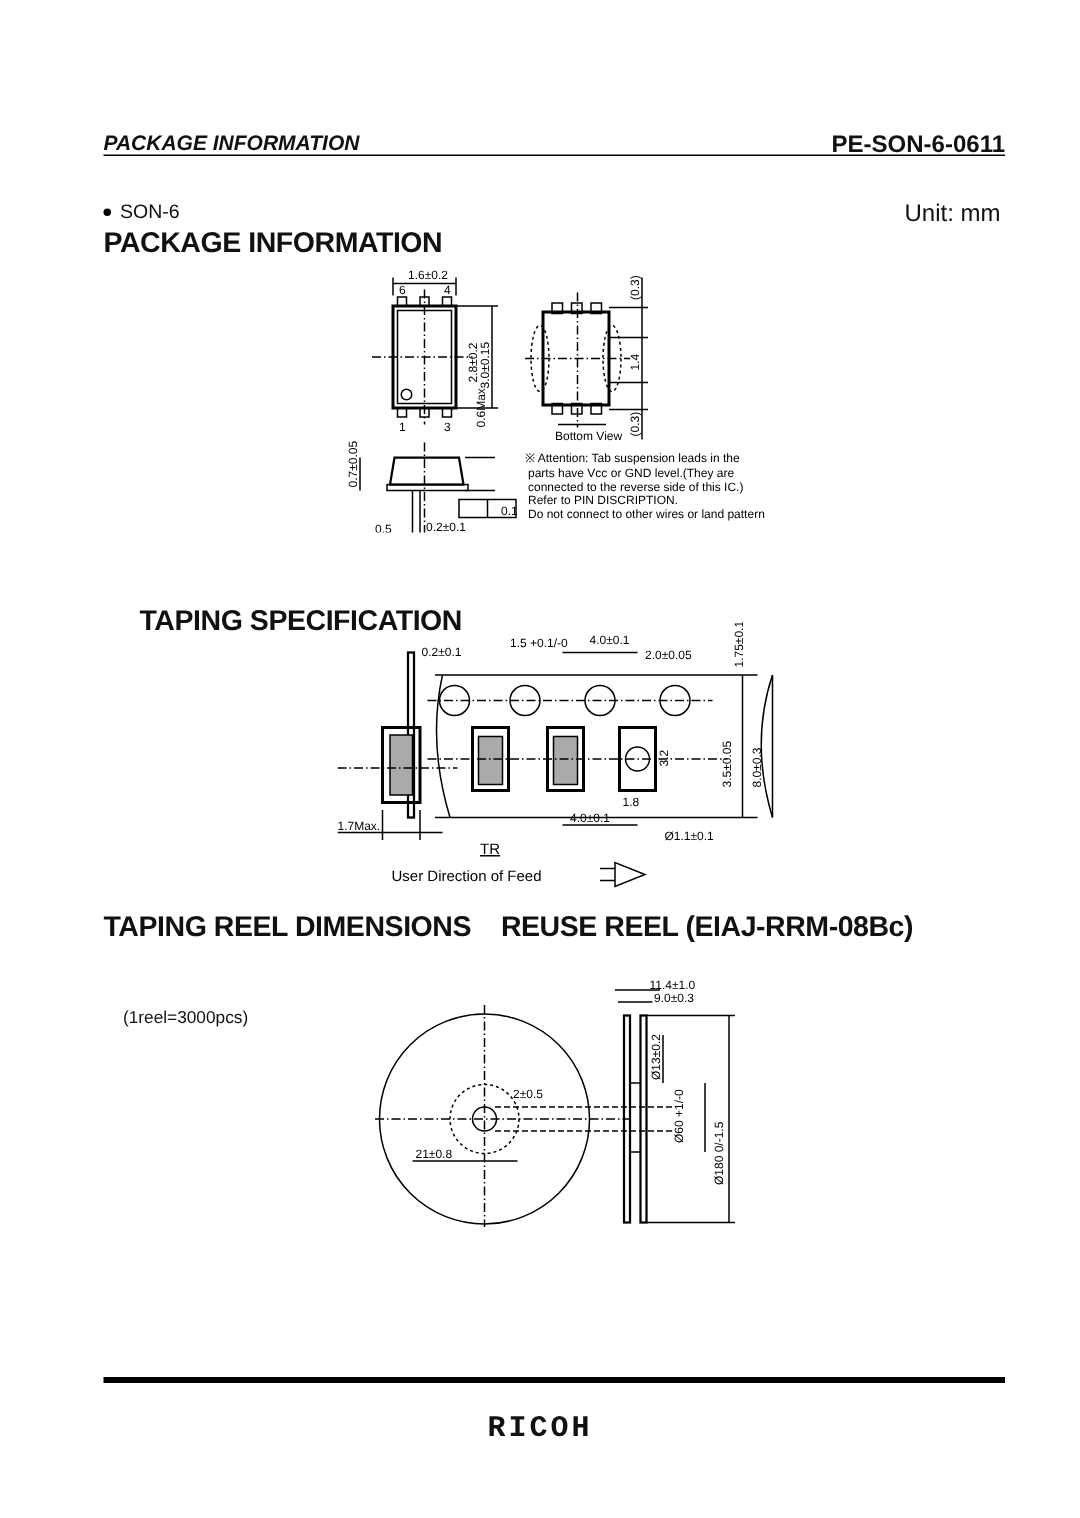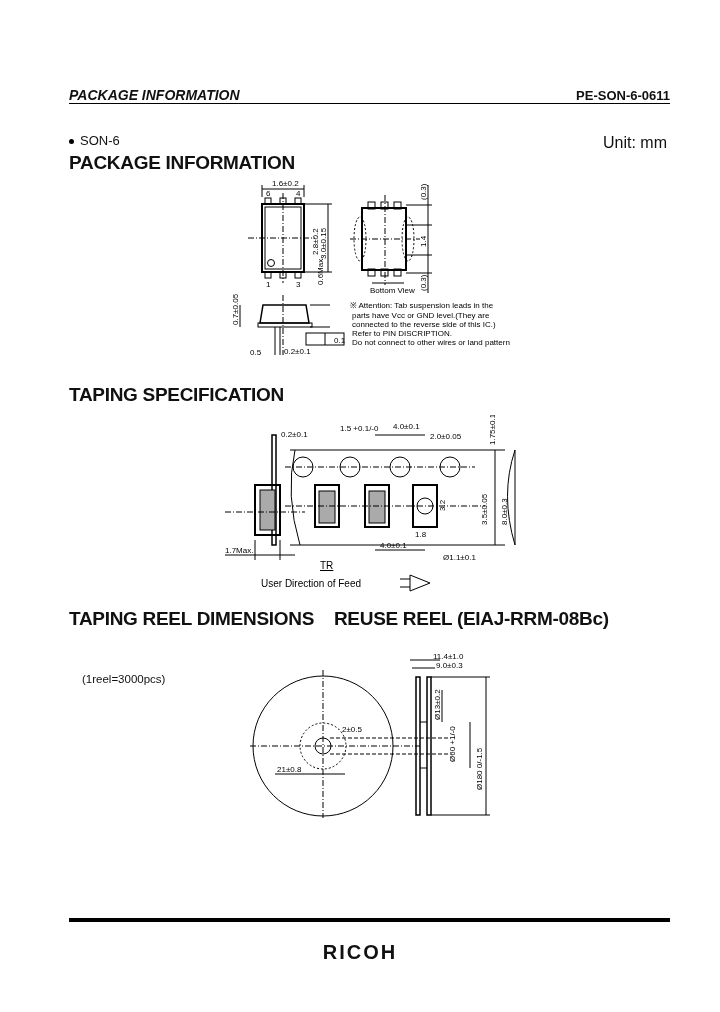--- a/index.html
+++ b/index.html
@@ -1,27 +1,27 @@
 <!DOCTYPE html>
 <html><head>
 <meta charset="utf-8">
 <style>
   html, body { margin:0; padding:0; background:#fff; }
   body { width:720px; height:1012px; position:relative; overflow:hidden; font-family:"Liberation Sans", sans-serif; color:#111; }
   .abs { position:absolute; }
   .hdr-left { left:69px; top:87px; font-size:14px; font-weight:bold;font-style:italic; }
-  .hdr-right { right:50px; top:88px; font-size:13px; font-weight:bold; }
+  .hdr-right { right:50px; top:88px; font-size:16px; font-weight:bold; }
   .hdr-rule { left:69px; top:103px; width:601px; height:1px; background:#000; }
   .bullet { left:69px; top:133px; font-size:13px; font-weight:normal; }
   .bullet .dot { display:inline-block; width:5px; height:5px; background:#000; border-radius:50%; margin-right:6px; vertical-align:middle; }
   .unit { right:53px; top:134px; font-size:16px; }
   .sec { left:69px; font-size:19px; font-weight:bold; letter-spacing:-0.3px; }
   .note { left:82px; top:637px; font-size:11.5px;margin-top:36px; }
   .foot-rule { left:69px; top:918px; width:601px; height:4px; background:#000; }
-  .logo { left:0; width:720px; top:941px; text-align:center; font-size:20px; font-weight:bold; letter-spacing:2px; font-family:Liberation Sans, sans-serif; }
+  .logo { left:0; width:720px; top:941px; text-align:center; font-size:20px; font-weight:bold; letter-spacing:2px; font-family:Liberation Mono, monospace; }
   svg text { font-family:"Liberation Sans", sans-serif; }
 </style>
 </head>
 <body>
 
 <div class="abs hdr-left">PACKAGE INFORMATION</div>
 <div class="abs hdr-right">PE-SON-6-0611</div>
 <div class="abs hdr-rule"></div>
 
 <div class="abs bullet"><span class="dot"></span><span>SON-6</span></div>
@@ -98,21 +98,21 @@
     <text x="216" y="116" transform="rotate(-90 216 116)">(0.3)</text>
     <text x="160" y="118">Bottom View</text>
     <text x="140" y="133">※ Attention: Tab suspension leads in the</text>
     <text x="142" y="143">parts have Vcc or GND level.(They are</text>
     <text x="142" y="152">connected to the reverse side of this IC.)</text>
     <text x="142" y="161">Refer to PIN DISCRIPTION.</text>
     <text x="142" y="170">Do not connect to other wires or land patterns.</text>
   </g>
 </svg>
 
-<div class="abs sec" style="top:384px;">TAPING SPECIFICATION</div>
+<div class="abs sec" style="top:404px;margin-left:24px;">TAPING SPECIFICATION</div>
 
 <svg class="abs" style="left:225px;top:415px;" width="300" height="180">
   <g stroke="#000" fill="none" stroke-width="1">
 
     <rect x="47" y="20" width="4" height="110" stroke-width="1.5"></rect>
     <rect x="30" y="70" width="25" height="50" stroke-width="2"></rect>
     <rect x="35" y="75" width="15" height="40" fill="#aaa"></rect>
     <line x1="0" y1="97" x2="80" y2="97" stroke-dasharray="6,2,1,2"></line>
     <line x1="30" y1="125" x2="30" y2="145"></line>
       <line x1="55" y1="125" x2="55" y2="145"></line>

